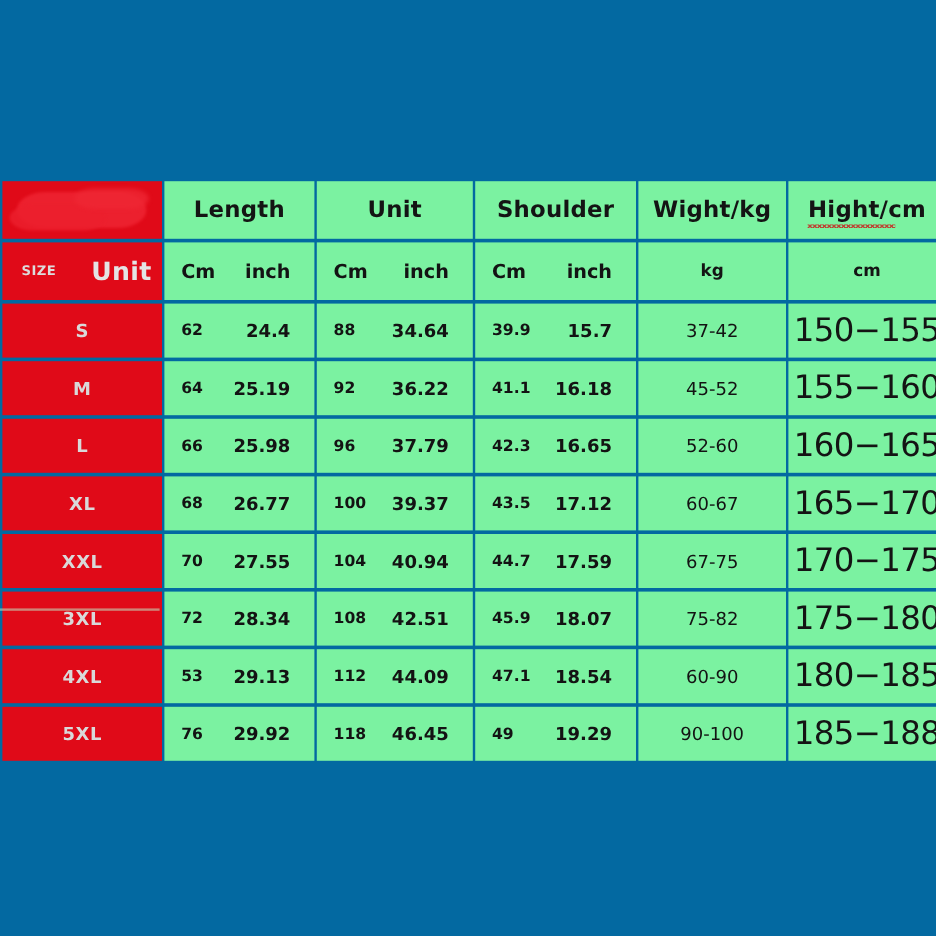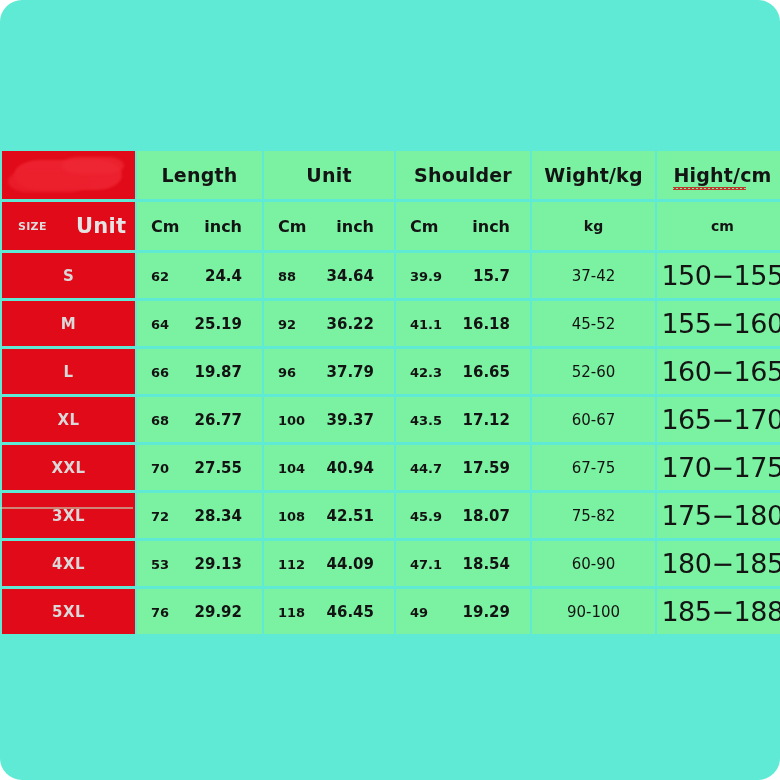--- a/index.html
+++ b/index.html
@@ -12,22 +12,21 @@
     width: 780px;
     height: 780px;
     font-family: "DejaVu Sans", "Liberation Sans", sans-serif;
     overflow: hidden;
   }
 
   #canvas {
     position: relative;
     width: 780px;
     height: 780px;
-    background: #5eead4;
-    border-radius: 22px;
+    background: #0369a1;
   }
 
   
   #size-table {
     position: absolute;
     left: 0px;
     top: 148px;
     width: 780px;
     height: 478px;
     border-collapse: separate;
@@ -314,21 +313,21 @@
           </td>
         <td class="green single">45-52</td>
         <td class="green height-cell">155−160</td>
       </tr>
 
       <tr style="height:45px">
         <td class="red size-cell">L</td>
         <td class="green">
             <div class="pair">
               <span class="v1">66</span>
-              <span class="v2">19.87</span>
+              <span class="v2">25.98</span>
             </div>
           </td>
         <td class="green">
             <div class="pair">
               <span class="v1">96</span>
               <span class="v2">37.79</span>
             </div>
           </td>
         <td class="green">
             <div class="pair">

